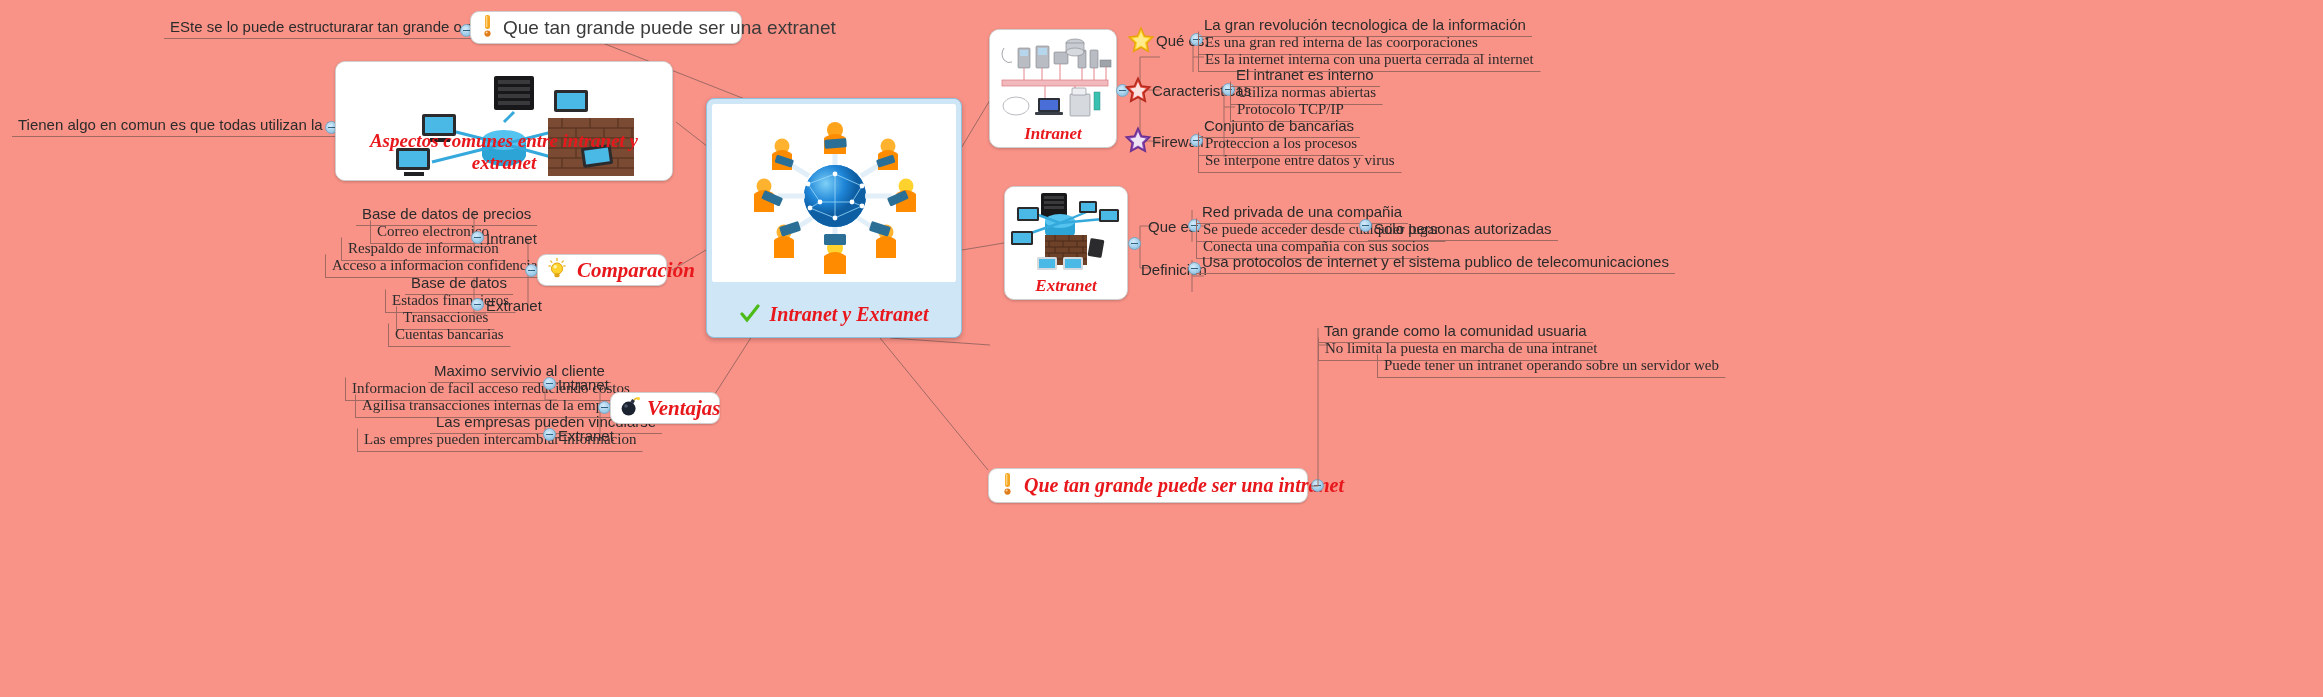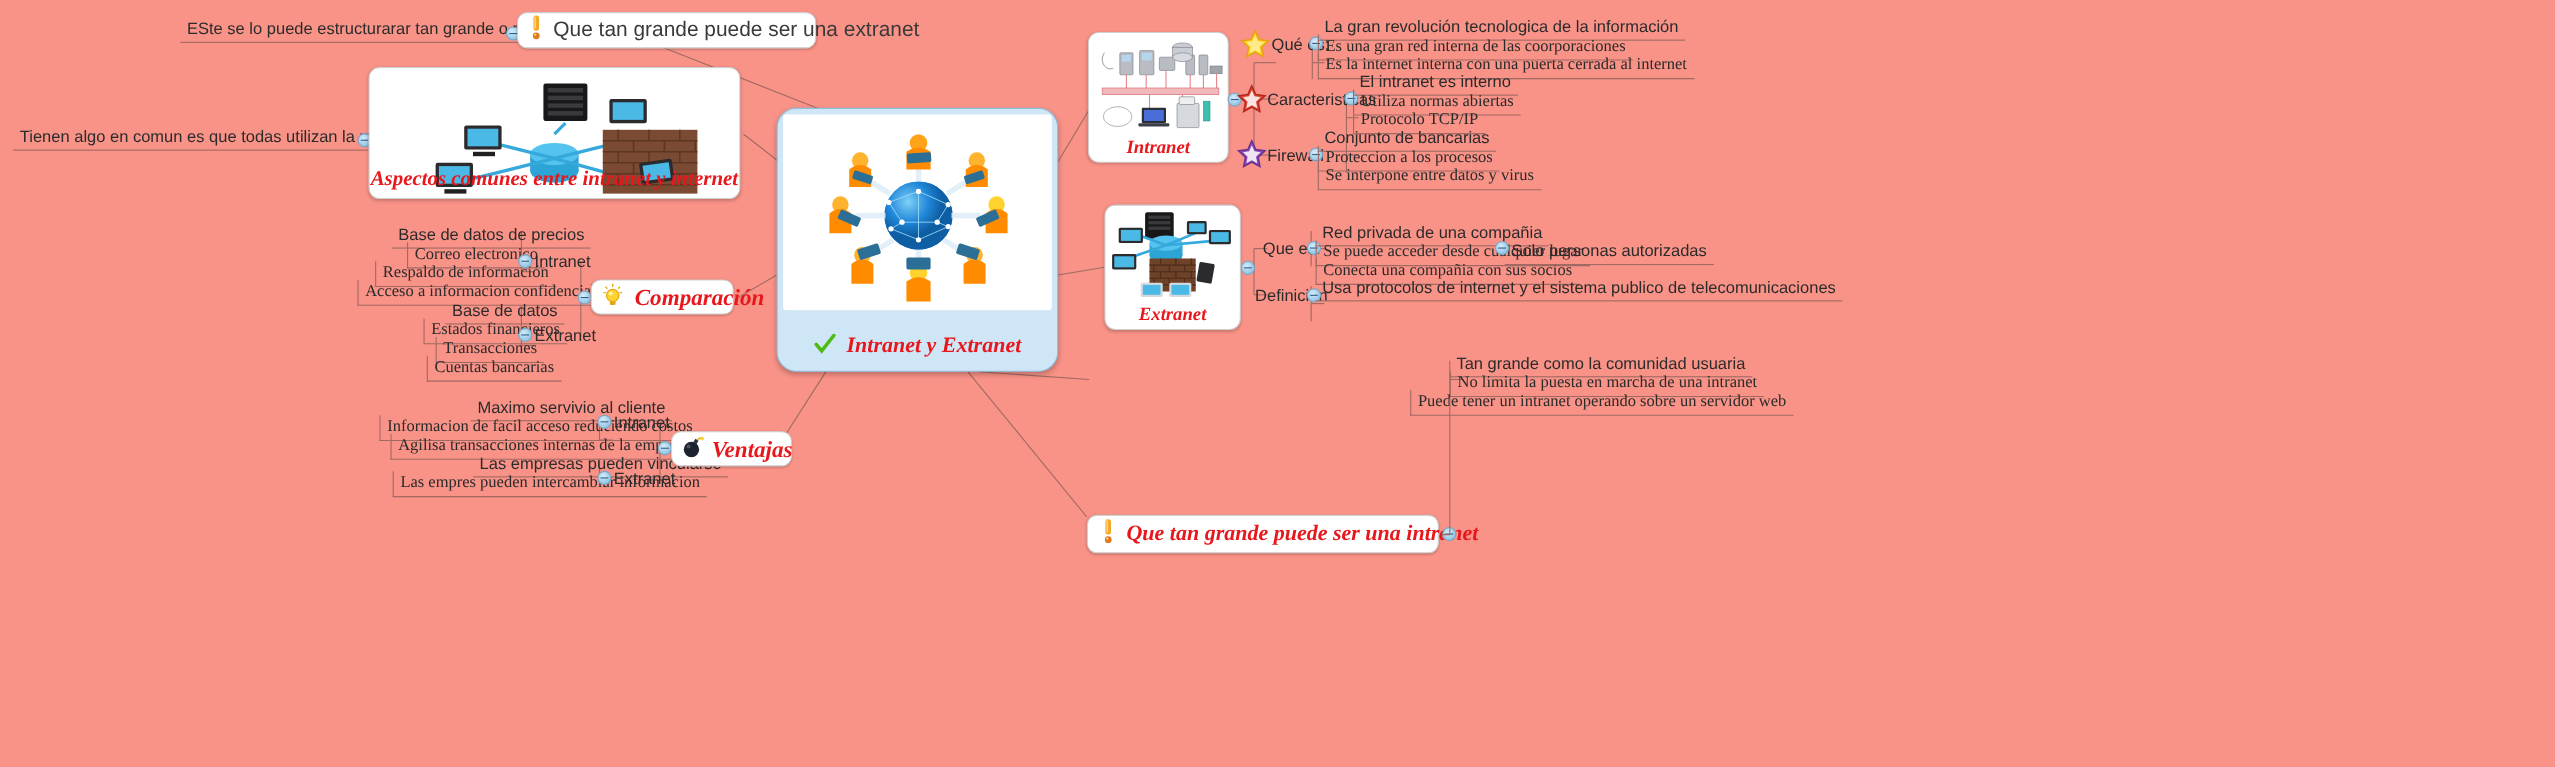--- a/index.html
+++ b/index.html
@@ -70,21 +70,21 @@
   }
   .imgcard .cap{
     position:absolute;left:0;right:0;bottom:6px;text-align:center;
     font-family:"Liberation Serif", serif;font-weight:bold;font-style:italic;
     color:#e8171c;
   }
 
   
   #center-node{
     position:absolute;left:706px;top:98px;width:256px;height:240px;
-    background:#cfe6f7;border:1px solid #8fc0de;border-radius:18px;
+    background:#cfe6f7;border:1px solid #8fc0de;border-radius:8px;
     box-shadow:0 2px 5px rgba(0,0,0,.22);box-sizing:border-box;padding:5px;
   }
   #center-inner{
     width:100%;height:178px;background:#fff;border-radius:3px;position:relative;overflow:hidden;
   }
   #center-cap{
     position:absolute;left:0;right:0;bottom:8px;text-align:center;
     font-family:"Liberation Serif", serif;font-weight:bold;font-style:italic;
     font-size:20px;color:#e8171c;
   }
@@ -254,21 +254,21 @@
         </g>
       </g>
 
       <g>
         <rect x="246" y="84" width="30" height="20" rx="2" fill="#2b2b2e" transform="rotate(-8 261 94)"></rect>
         <rect x="249" y="87" width="24" height="14" fill="#4bb9e6" transform="rotate(-8 261 94)"></rect>
       </g>
       <rect x="218" y="28" width="34" height="22" rx="2" fill="#2b2b2e"></rect>
       <rect x="221" y="31" width="28" height="16" fill="#4bb9e6"></rect>
     </svg>
-    <div class="cap" style="font-size:19px;">Aspectos comunes entre intranet y internet</div>
+    <div class="cap" style="font-size:19px;">Aspectos comunes entre intranet y extranet</div>
   </div>
 
   <div class="leaf u" style="left:356px;top:203px;">Base de datos de precios</div>
   <div class="leaf box" style="left:370px;top:220px;">Correo electronico</div>
   <div class="leaf box" style="left:341px;top:237px;">Respaldo de información</div>
   <div class="leaf box" style="left:325px;top:254px;">Acceso a informacion confidencial</div>
 
   <div class="handle" style="left:471px;top:231px;"></div>
   <div class="lbl" style="left:486px;top:230px;">Intranet</div>
 
@@ -603,21 +603,21 @@
         <circle cx="6.5" cy="19.6" r="3.1" fill="#e07b1a"></circle>
         <circle cx="5.6" cy="18.6" r="1" fill="#ffd9a0"></circle>
       </svg>
     </span>
     <span class="ctext" style="margin-left:10px;font-size:20px;">Que tan grande puede ser una intranet</span>
   </div>
   <div class="handle" style="left:1311px;top:479px;"></div>
 
   <div class="leaf u" style="left:1318px;top:320px;">Tan grande como la comunidad usuaria</div>
   <div class="leaf box" style="left:1318px;top:337px;">No limita la puesta en marcha de una intranet</div>
-  <div class="leaf box" style="left:1282px;top:354px;">Puede tener un intranet operando sobre un servidor web</div>
+  <div class="leaf box" style="left:1377px;top:354px;">Puede tener un intranet operando sobre un servidor web</div>
 
   <svg class="links" viewBox="0 0 2323 697">
     <g stroke="#a06a63" stroke-width="1" fill="none">
       <path d="M1311 486 L1318 486 L1318 362"></path>
     </g>
   </svg>
 
 </div>
 
 </body></html>

